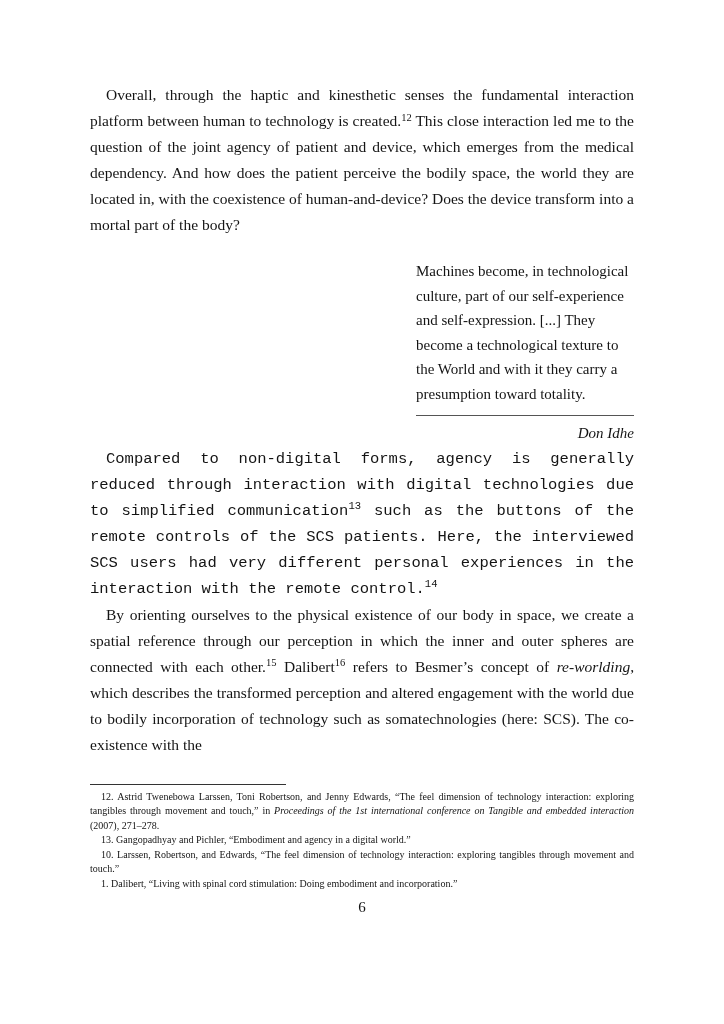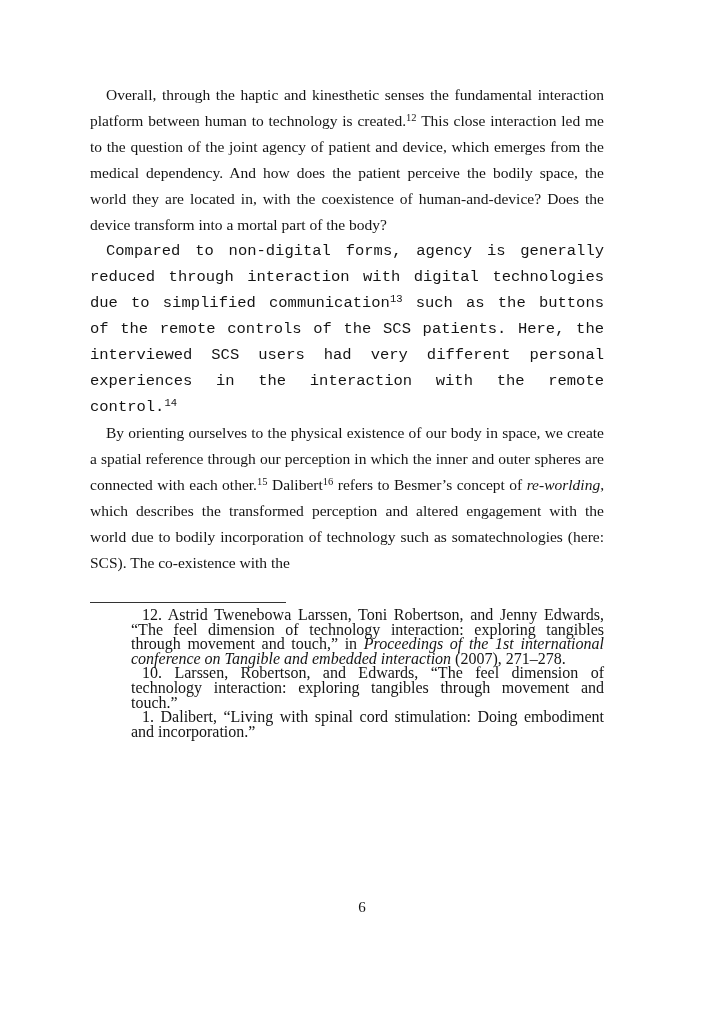--- a/index.html
+++ b/index.html
@@ -1,20 +1,20 @@
 <!DOCTYPE html>
 <html><head>
 <meta charset="utf-8">
 <style>
   html, body { margin: 0; padding: 0; background: #ffffff; }
   .page {
     width: 724px;
     height: 1024px;
     box-sizing: border-box;
-    padding: 82px 120px 0 90px;
+    padding: 82px 90px 0 90px;
     position: relative;
     background: #ffffff;
     font-family: "Liberation Serif", "DejaVu Serif", serif;
     font-size: 15.5px;
     line-height: 26px;
     color: #141414;
   }
   p.body-par {
     margin: 0;
     text-align: justify;
@@ -38,23 +38,22 @@
     font-size: 15px;
   }
 
   .fn-rule {
     border: 0;
     border-top: 1px solid #333;
     width: 196px;
     margin: 26px 0 5px 0;
   }
   .footnotes {
-    font-size: 16px;
+    font-size: 10px;
     line-height: 14.6px;
-    margin-left: 41px;
   }
   .footnotes p {
     margin: 0;
     text-align: justify;
     text-indent: 11px;
   }
   .it { font-style: italic; }
 
   sup {
     font-size: 68%;
@@ -73,28 +72,34 @@
     font-size: 15px;
   }
 </style>
 </head>
 <body>
 
 <div class="page">
 
   <p class="body-par"><span>Overall, through the haptic and kinesthetic senses the fundamental interaction platform between human to technology is created.</span><sup>12</sup><span> This close interaction led me to the question of the joint agency of patient and device, which emerges from the medical dependency. And how does the patient perceive the bodily space, the world they are located in, with the coexistence of human-and-device? Does the device transform into a mortal part of the body?</span></p>
 
+  <div class="quote">
+    <p class="quote-text">Machines become, in technological culture, part of our self-experience and self-expression. [...] They become a technological texture to the World and with it they carry a presumption toward totality.</p>
+    <hr class="quote-rule">
+    <div class="quote-attr">Don Idhe</div>
+  </div>
 
   <p class="body-par par-gap"><span>Compared to non-digital forms, agency is generally reduced through interaction with digital technologies due to simplified communication</span><sup>13</sup><span> such as the buttons of the remote controls of the SCS patients. Here, the interviewed SCS users had very different personal experiences in the interaction with the remote control.</span><sup>14</sup></p>
 
   <p class="body-par par-gap-large"><span>By orienting ourselves to the physical existence of our body in space, we create a spatial reference through our perception in which the inner and outer spheres are connected with each other.</span><sup>15</sup><span> Dalibert</span><sup>16</sup><span> refers to Besmer’s concept of </span><span class="it">re-worlding</span><span>, which describes the transformed perception and altered engagement with the world due to bodily incorporation of technology such as somatechnologies (here: SCS). The co-existence with the</span></p>
 
   <hr class="fn-rule">
 
   <div class="footnotes">
     <p><span>12. Astrid Twenebowa Larssen, Toni Robertson, and Jenny Edwards, “The feel dimension of technology interaction: exploring tangibles through movement and touch,” in </span><span class="it">Proceedings of the 1st international conference on Tangible and embedded interaction</span><span> (2007), 271–278.</span></p>
+    <p>13. Gangopadhyay and Pichler, “Embodiment and agency in a digital world.”</p>
     <p>10. Larssen, Robertson, and Edwards, “The feel dimension of technology interaction: exploring tangibles through movement and touch.”</p>
     <p>1. Dalibert, “Living with spinal cord stimulation: Doing embodiment and incorporation.”</p>
   </div>
 
   <div class="page-number">6</div>
 
 </div>
 
 </body></html>

